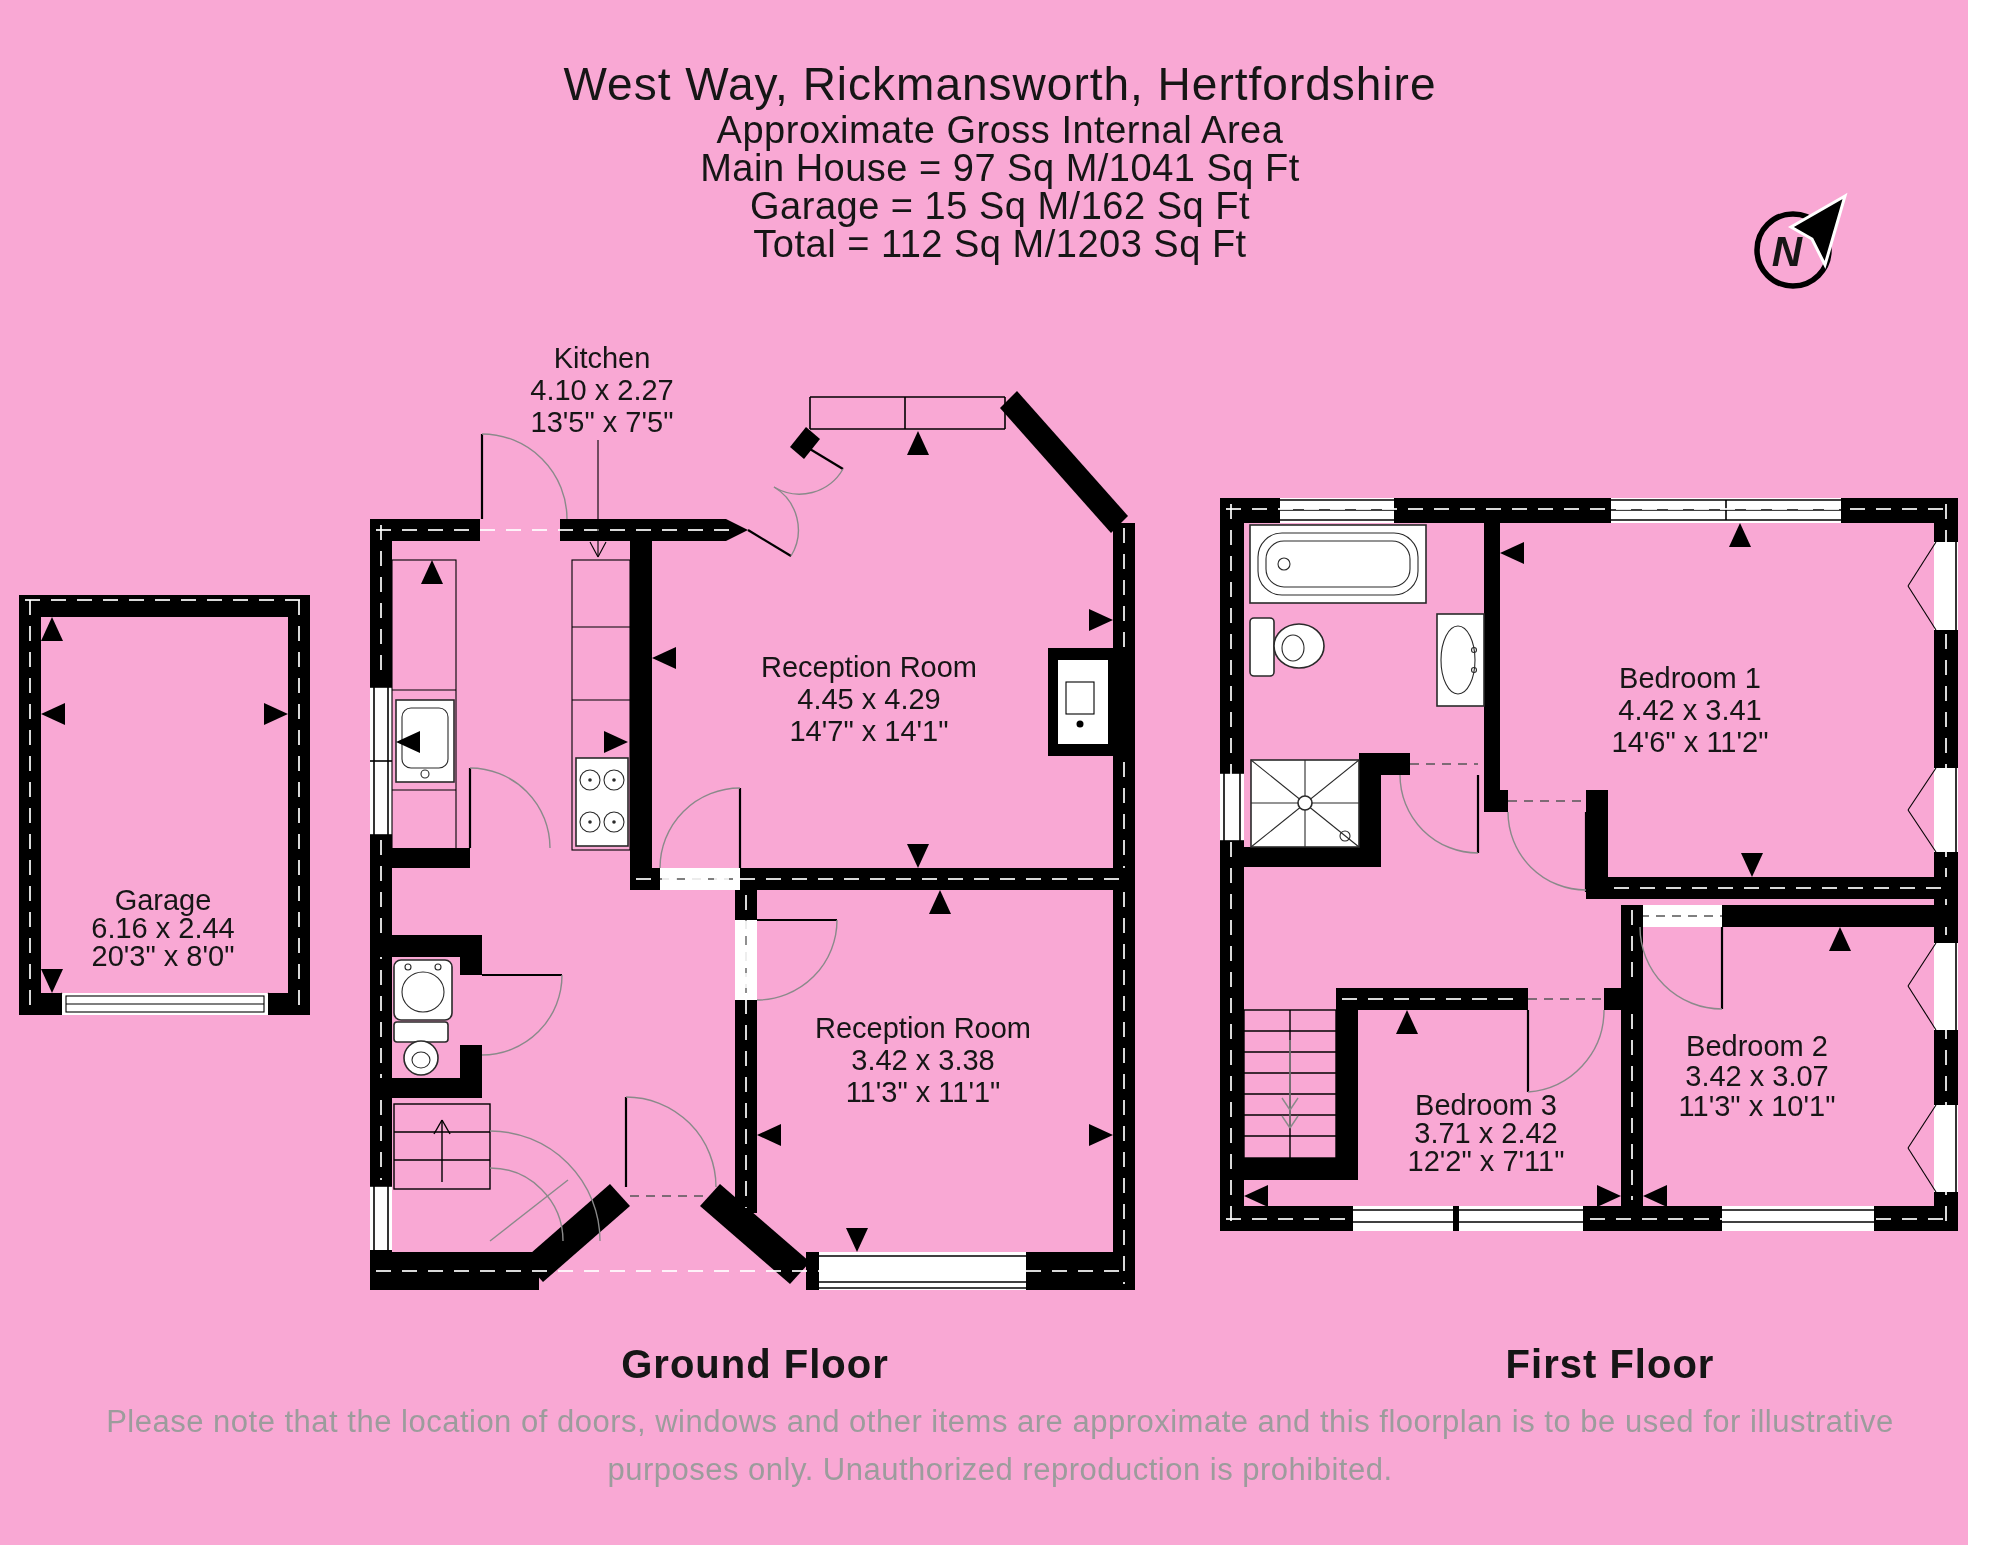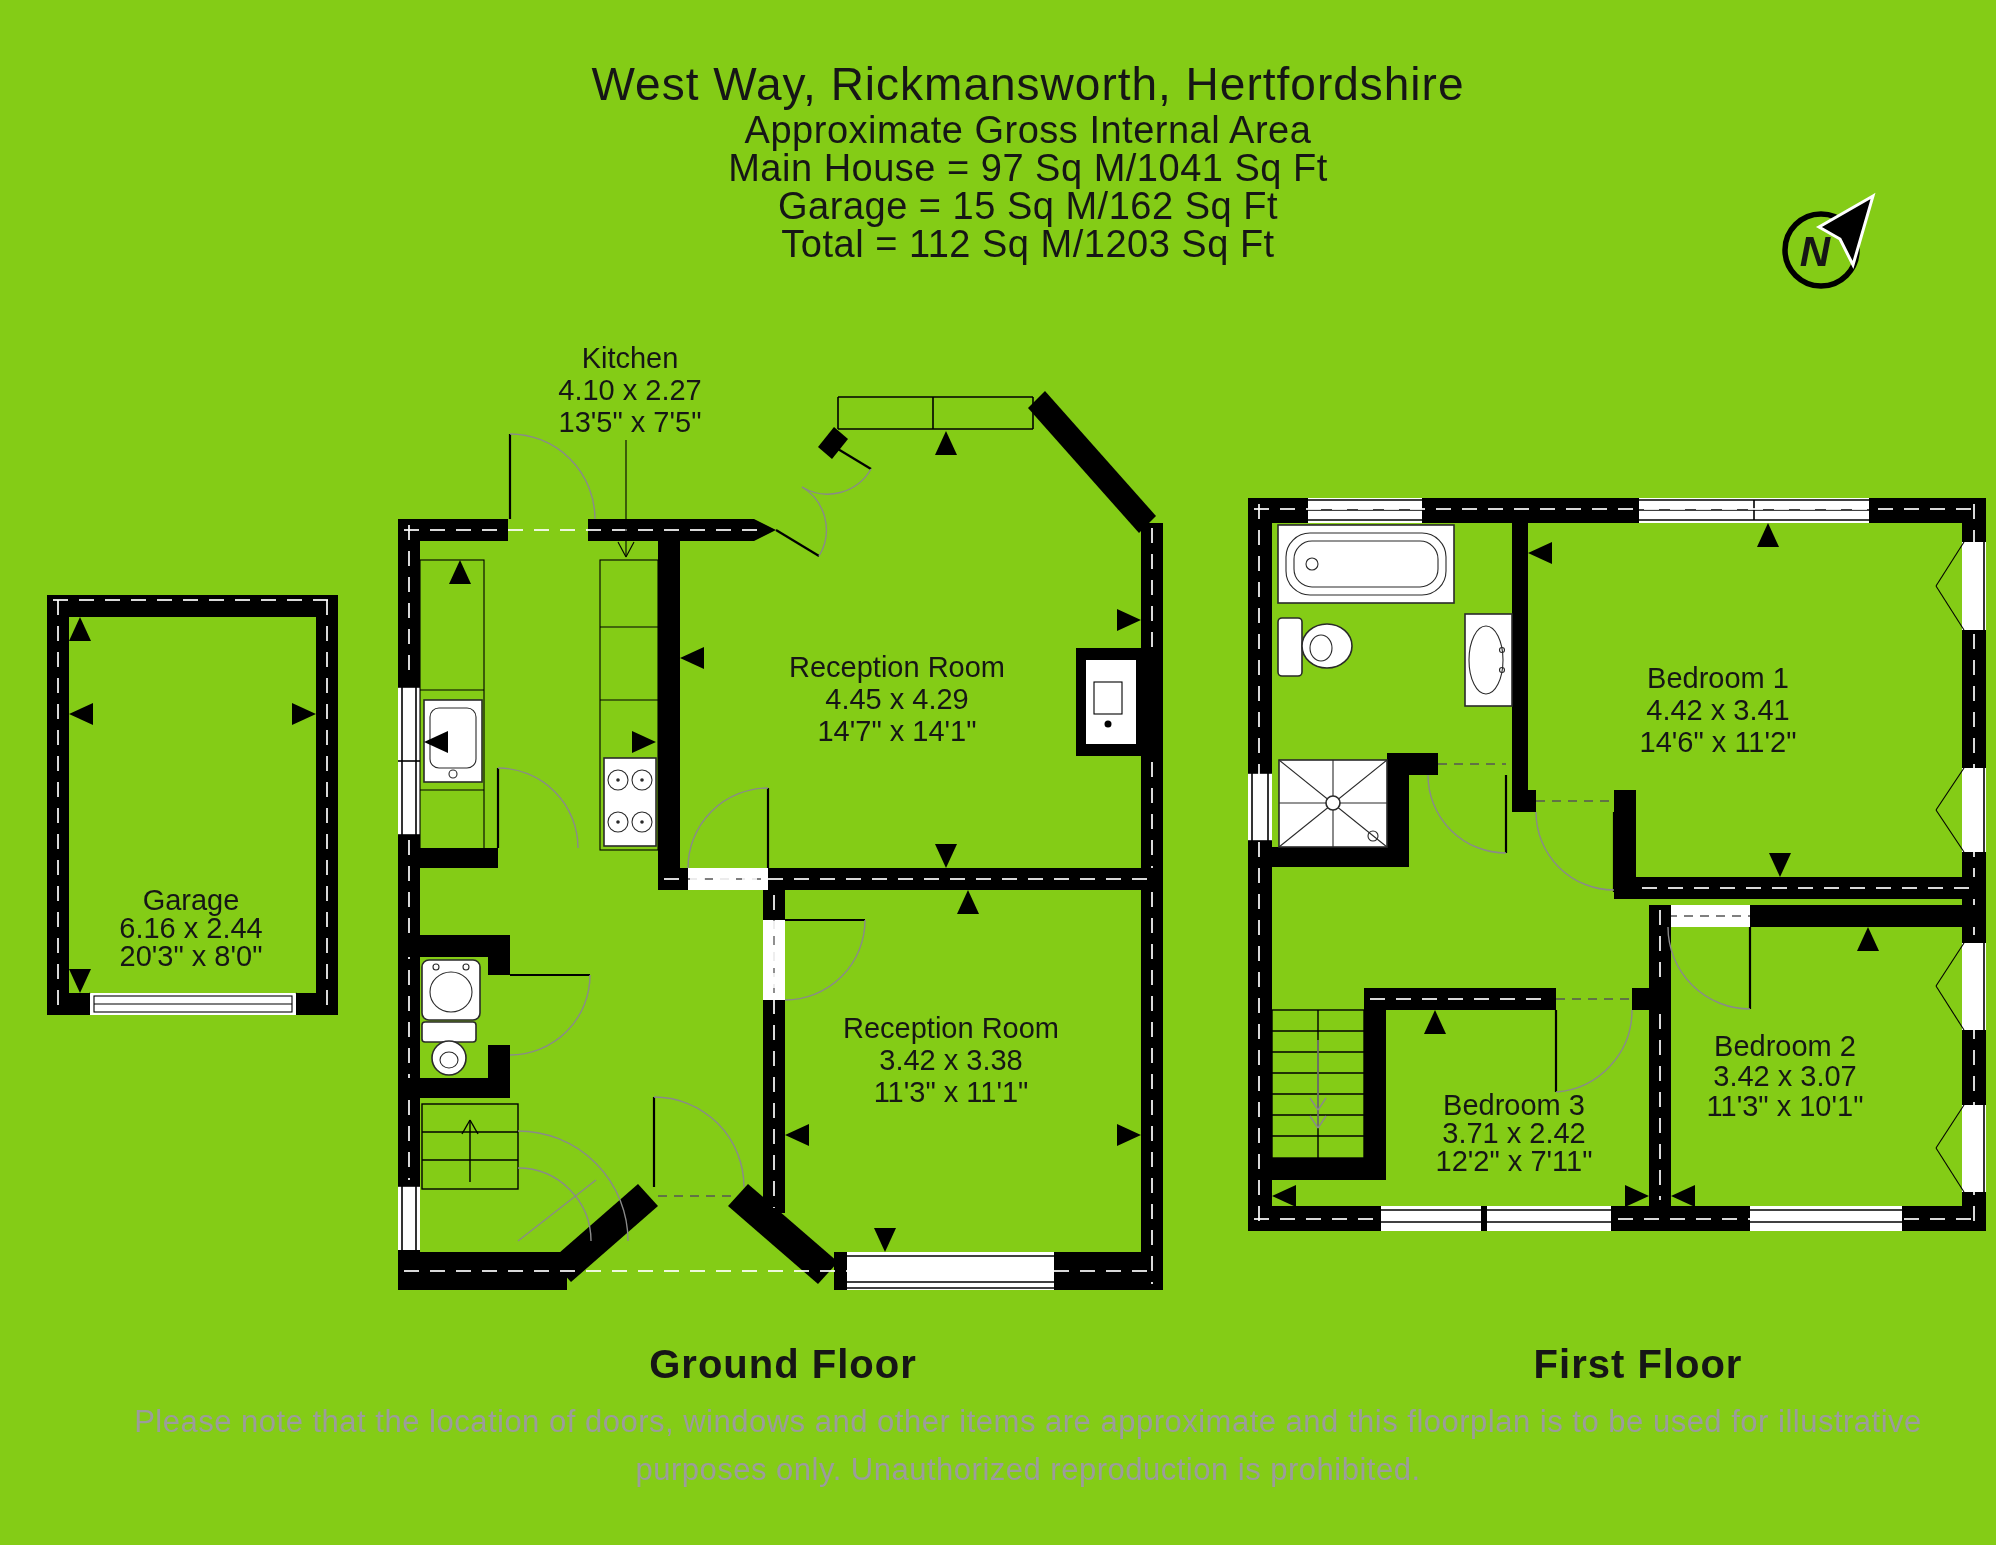--- a/index.html
+++ b/index.html
@@ -1,17 +1,17 @@
 <!DOCTYPE html>
 <html><head>
 <meta charset="utf-8">
 <style>
   html,body{margin:0;padding:0;background:#fff;}
-  .page{position:relative;width:1968px;height:1545px;background:#84cc16;overflow:hidden;
-        font-family:"Liberation Sans",sans-serif;padding-left:28px;}
+  .page{position:relative;width:1968px;height:1545px;background:#f9a8d4;overflow:hidden;
+        font-family:"Liberation Sans",sans-serif;}
   svg text{font-family:"Liberation Sans",sans-serif;fill:#161616;}
   .title-line1{font-size:46px;letter-spacing:1px;}
   .title-sub{font-size:38px;letter-spacing:0.5px;}
   .room-name,.room-dim{font-size:29px;}
   .floor-label{font-size:40px;font-weight:bold;letter-spacing:1px;}
   .disclaimer{font-size:31px;fill:#9c9c9c;letter-spacing:0.5px;}
   .compass-n{font-size:42px;font-weight:bold;font-style:italic;}
   .wall{fill:#000;}
   .thin{stroke:#000;stroke-width:1.6;fill:none;}
   .thin2{stroke:#000;stroke-width:1.1;fill:none;}

